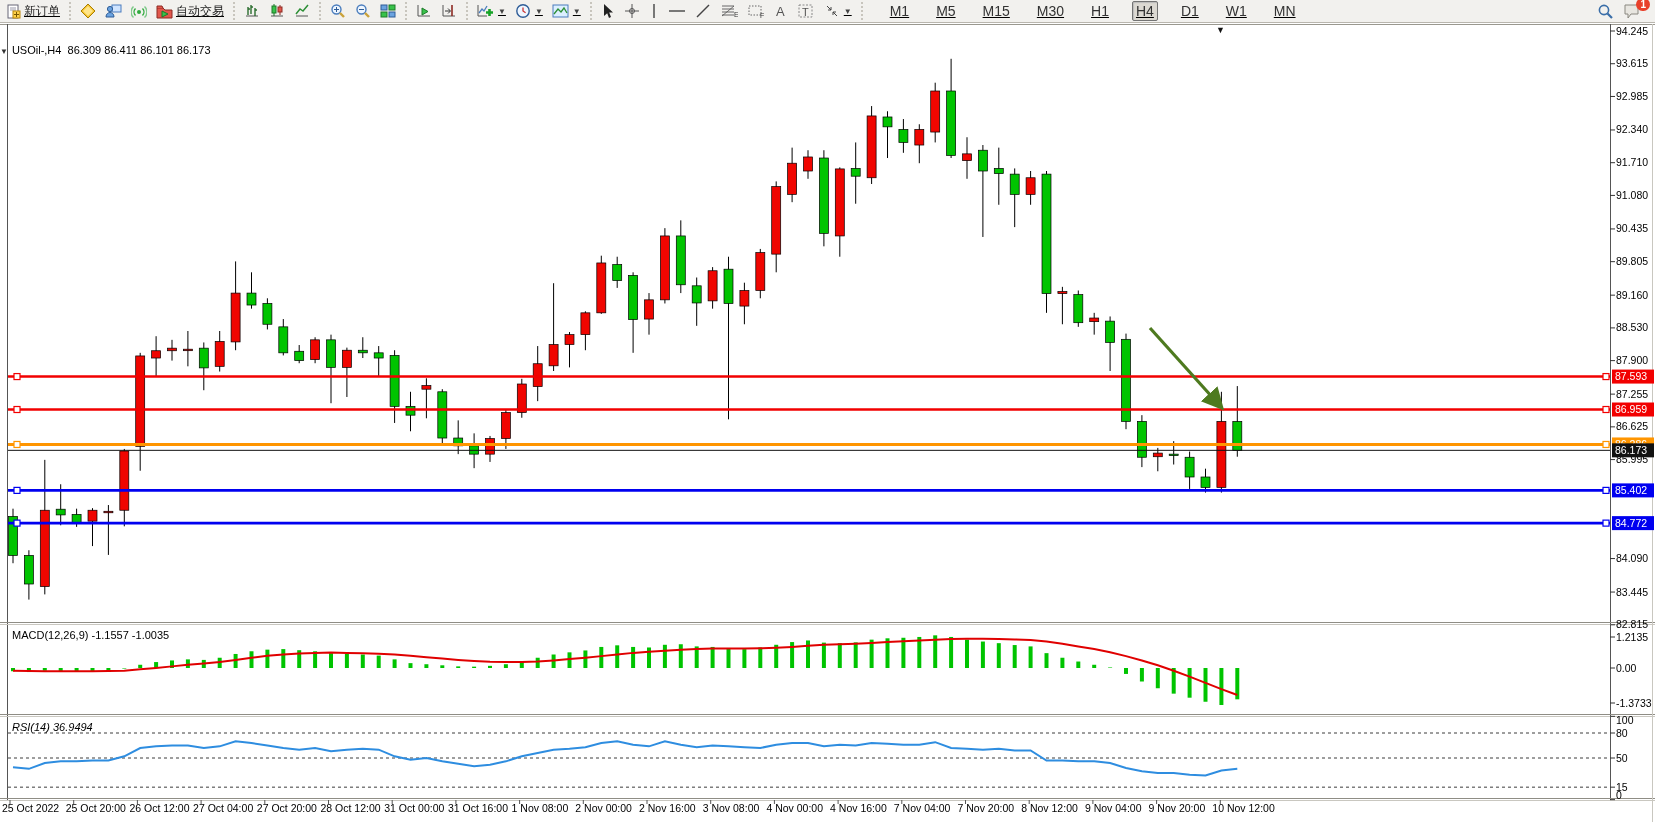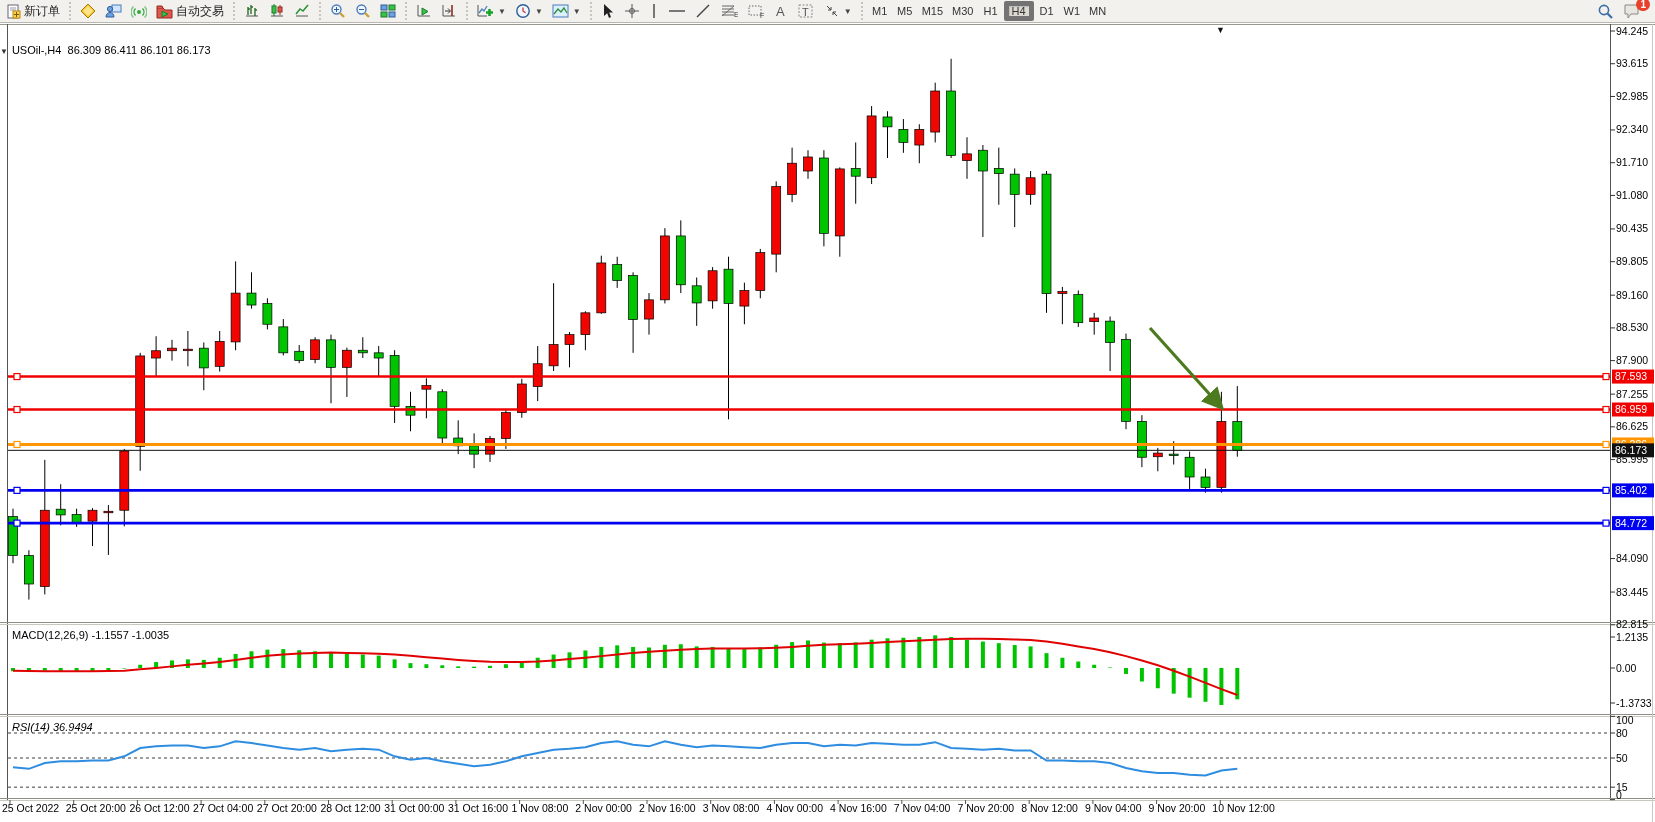--- a/index.html
+++ b/index.html
@@ -1,27 +1,27 @@
 <!DOCTYPE html>
 <html><head>
 <meta charset="utf-8">
 <style>
   html,body{margin:0;padding:0;background:#fff;width:1655px;height:822px;overflow:hidden;
     font-family:"Liberation Sans",sans-serif;-webkit-font-smoothing:antialiased;}
   #app{position:relative;width:1655px;height:822px;background:#fff;}
   
   .toolbar{position:absolute;left:0;top:0;width:1655px;height:23px;background:#f2f1ee;
-    border-bottom:1px solid #b9b6ae;display:flex;align-items:center;padding:0 2px;box-sizing:border-box;gap:1px;}
+    border-bottom:1px solid #b9b6ae;display:flex;align-items:center;padding:0 2px;box-sizing:border-box;gap:1px;text-decoration:underline;}
   .tb-btn{display:flex;align-items:center;gap:3px;height:20px;padding:0 3px;border:1px solid transparent;
     background:transparent;font-size:12px;color:#222;cursor:default;border-radius:2px;}
-  .tb-btn.active{background:#dcd9d2;border:5px solid #737373;box-shadow:inset 1px 1px 1px #bbb;}
+  .tb-btn.active{background:#dcd9d2;border:1px solid #737373;box-shadow:inset 1px 1px 1px #bbb;}
   .tb-sep{width:6px;height:18px;margin:0 2px;
     background-image:repeating-linear-gradient(#c8c5bd 0 2px,transparent 2px 4px);background-size:2px 100%;background-repeat:no-repeat;background-position:2px 0;}
   .tb-caret{font-size:8px;color:#444;margin-left:1px;}
-  .tf-btn{font-size:11px;color:#333;min-width:24px;justify-content:center;}
+  .tf-btn{font-size:14px;color:#333;min-width:24px;justify-content:center;margin-left:18px;}
   .tb-spacer{flex:1;}
   .badge{position:absolute;top:-4px;right:-6px;background:#e8402a;color:#fff;border-radius:8px;
     font-size:10px;font-weight:bold;padding:0 4px;line-height:13px;}
   .icon{display:inline-block;line-height:0;}
   
   #chartwrap{position:absolute;left:0;top:24px;width:1655px;height:798px;background:#fff;}
   .ovl{position:absolute;font-size:11px;color:#000;white-space:pre;z-index:5;}
   #legend{left:0;top:7px;margin-top:13px;}
   #macd-label{left:12px;top:605px;text-align:right;}
   #rsi-label{left:12px;top:697px;font-style:italic;}

